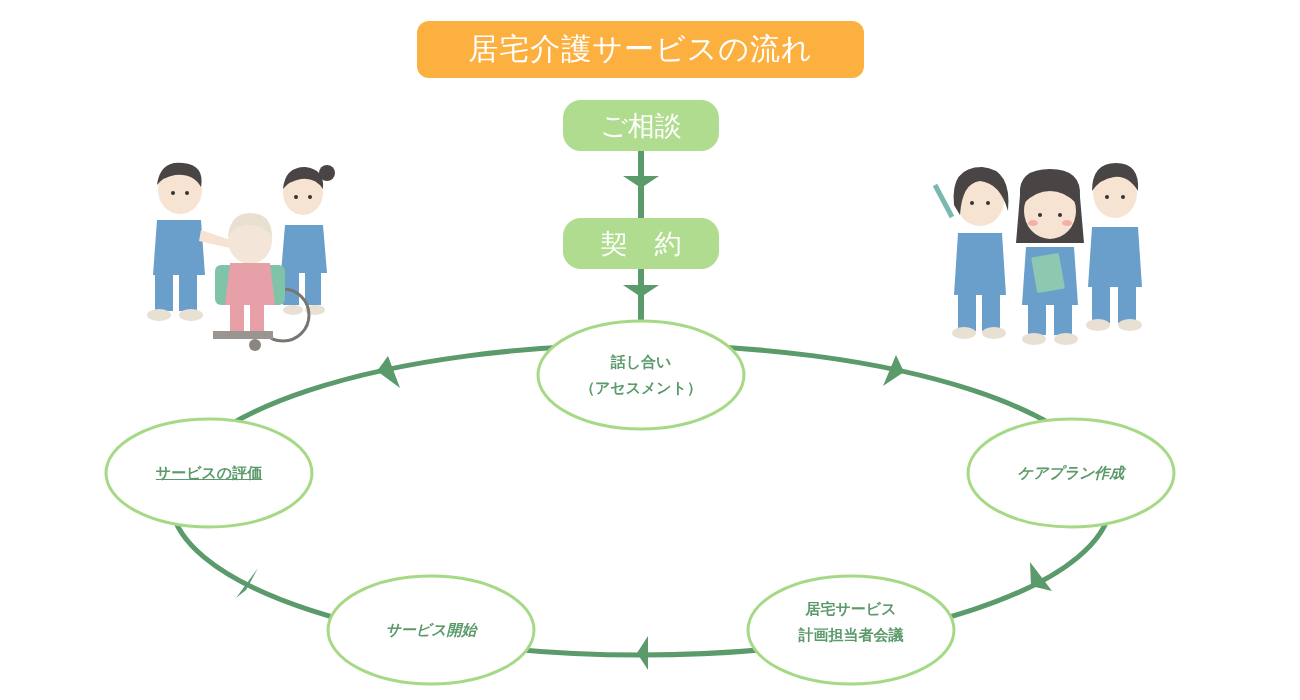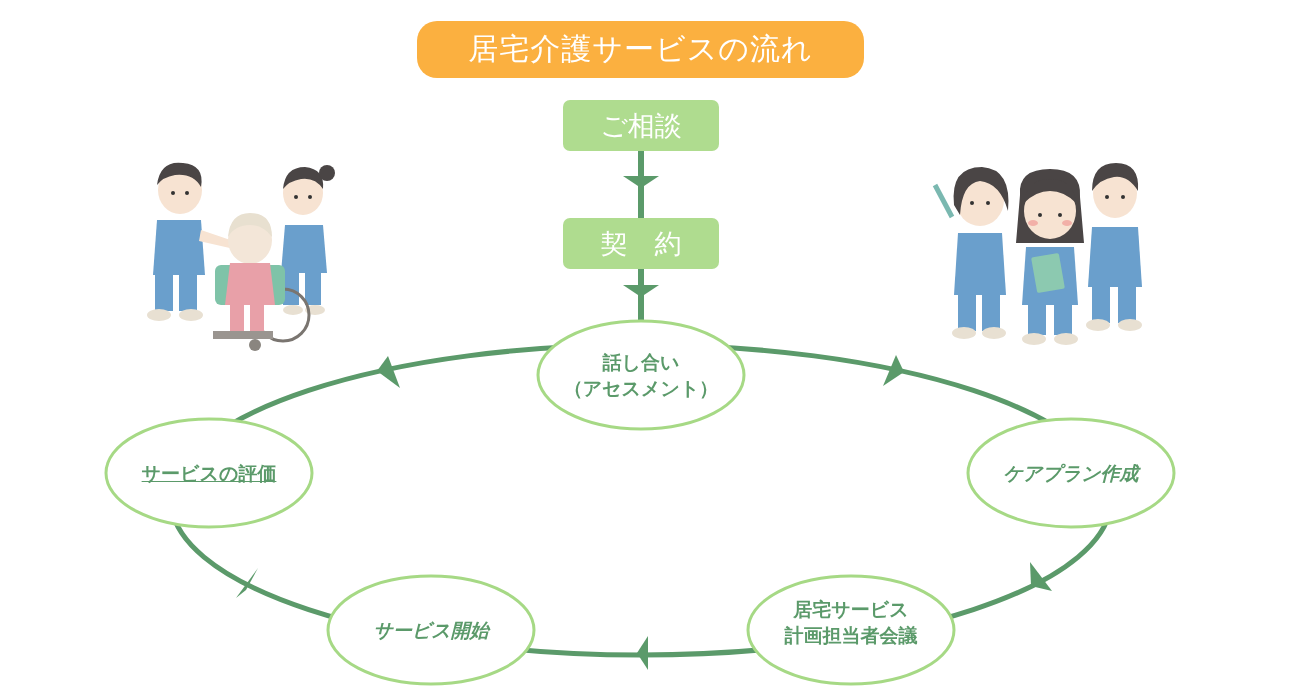--- a/index.html
+++ b/index.html
@@ -1,28 +1,28 @@
 <!DOCTYPE html>
 <html><head>
 <meta charset="utf-8">
 <style>
   html, body { margin:0; padding:0; background:#ffffff; }
   body { width:1300px; height:700px; position:relative; overflow:hidden;
          font-family:"DejaVu Sans", "Liberation Sans", sans-serif; }
   .title-pill { position:absolute; left:417px; top:21px; width:447px; height:57px;
-    background:#fbb040; border-radius:20px; color:#ffffff; font-size:30px;
+    background:#fbb040; border-radius:12px; color:#ffffff; font-size:30px;
     display:flex; align-items:center; justify-content:center; letter-spacing:1px; }
   .step-pill { position:absolute; left:563px; width:156px; height:51px;
-    background:#afdc8f; border-radius:7px; color:#ffffff; font-size:27px;
+    background:#afdc8f; border-radius:18px; color:#ffffff; font-size:27px;
     display:flex; align-items:center; justify-content:center; }
   #pill-consult { top:100px; }
   #pill-contract { top:218px; letter-spacing:0; }
   svg.diagram { position:absolute; left:0; top:0; }
   .node { position:absolute; display:flex; align-items:center; justify-content:center;
-    text-align:center; color:#5b9a6a; font-weight:bold; font-size:19px; line-height:26px;
+    text-align:center; color:#5b9a6a; font-weight:bold; font-size:15px; line-height:26px;
     white-space:pre-line; }
   .illus { position:absolute; }
 </style>
 </head>
 <body>
 
 <div class="title-pill">居宅介護サービスの流れ</div>
 
 <svg class="diagram" width="1300" height="700" viewBox="0 0 1300 700">
 

